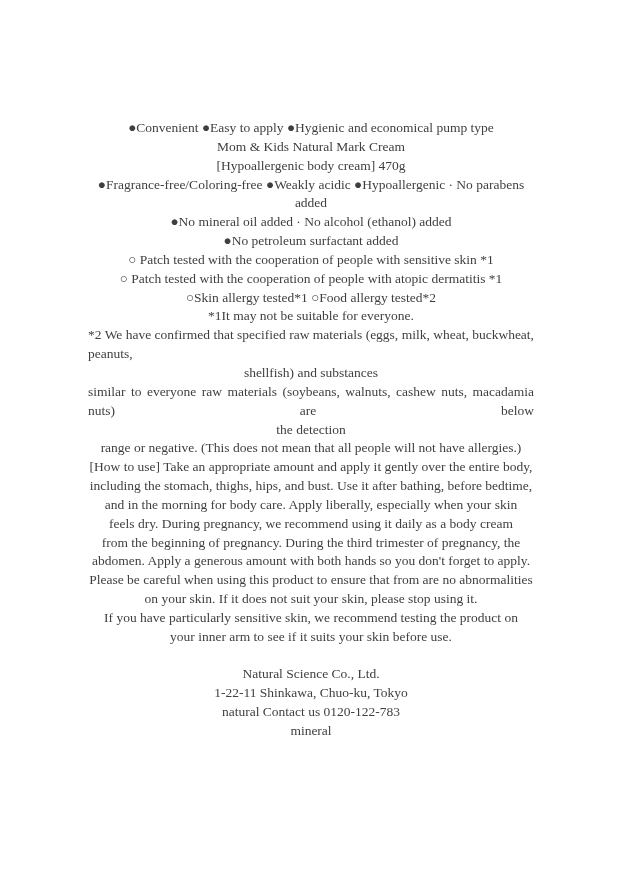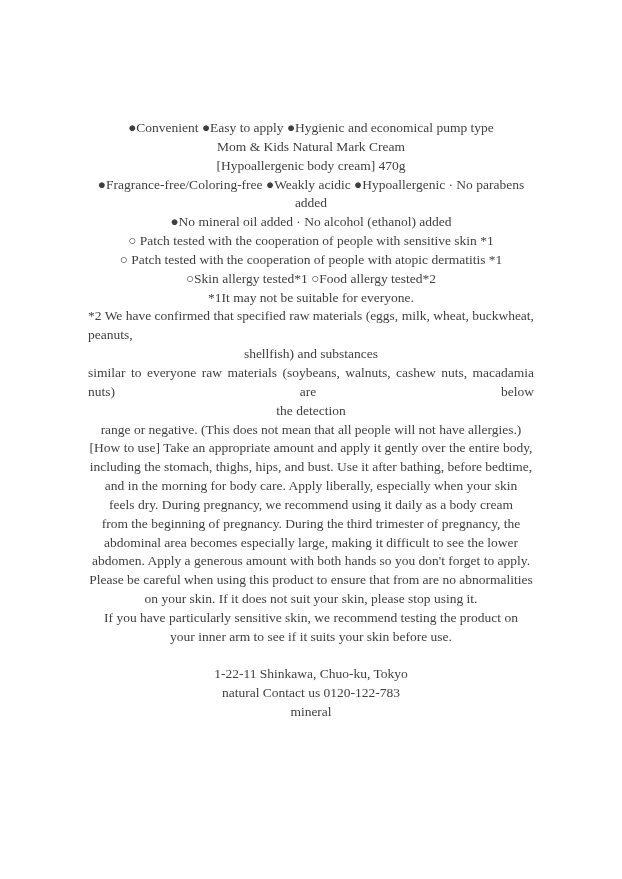--- a/index.html
+++ b/index.html
@@ -40,37 +40,38 @@
 </style>
 </head>
 <body>
 
 <div class="doc">
     <div class="line">●Convenient ●Easy to apply ●Hygienic and economical pump type</div>
     <div class="line">Mom &amp; Kids Natural Mark Cream</div>
     <div class="line">[Hypoallergenic body cream] 470g</div>
     <div class="line">●Fragrance-free/Coloring-free ●Weakly acidic ●Hypoallergenic · No parabens added</div>
     <div class="line">●No mineral oil added · No alcohol (ethanol) added</div>
+    <div class="line">●No petroleum surfactant added</div>
     <div class="line">○ Patch tested with the cooperation of people with sensitive skin *1</div>
     <div class="line">○ Patch tested with the cooperation of people with atopic dermatitis *1</div>
     <div class="line">○Skin allergy tested*1 ○Food allergy tested*2</div>
     <div class="line">*1It may not be suitable for everyone.</div>
     <div class="line justify">*2 We have confirmed that specified raw materials (eggs, milk, wheat, buckwheat, peanuts,</div>
     <div class="line">shellfish) and substances</div>
     <div class="line justify">similar to everyone raw materials (soybeans, walnuts, cashew nuts, macadamia nuts) are below</div>
     <div class="line">the detection</div>
     <div class="line">range or negative. (This does not mean that all people will not have allergies.)</div>
     <div class="line">[How to use] Take an appropriate amount and apply it gently over the entire body,</div>
     <div class="line">including the stomach, thighs, hips, and bust. Use it after bathing, before bedtime,</div>
     <div class="line">and in the morning for body care. Apply liberally, especially when your skin</div>
     <div class="line">feels dry. During pregnancy, we recommend using it daily as a body cream</div>
     <div class="line">from the beginning of pregnancy. During the third trimester of pregnancy, the</div>
-    <div class="line">abdominal area becomes especially large, making it difficult to see the lower</div>
     <div class="line">abdomen. Apply a generous amount with both hands so you don't forget to apply.</div>
     <div class="line">Please be careful when using this product to ensure that from are no abnormalities</div>
     <div class="line">on your skin. If it does not suit your skin, please stop using it.</div>
     <div class="line">If you have particularly sensitive skin, we recommend testing the product on</div>
     <div class="line">your inner arm to see if it suits your skin before use.</div>
     <div class="line blank"></div>
+    <div class="line">Natural Science Co., Ltd.</div>
     <div class="line">1-22-11 Shinkawa, Chuo-ku, Tokyo</div>
     <div class="line">natural Contact us 0120-122-783</div>
     <div class="line">mineral</div>
   </div>
 
 </body></html>

